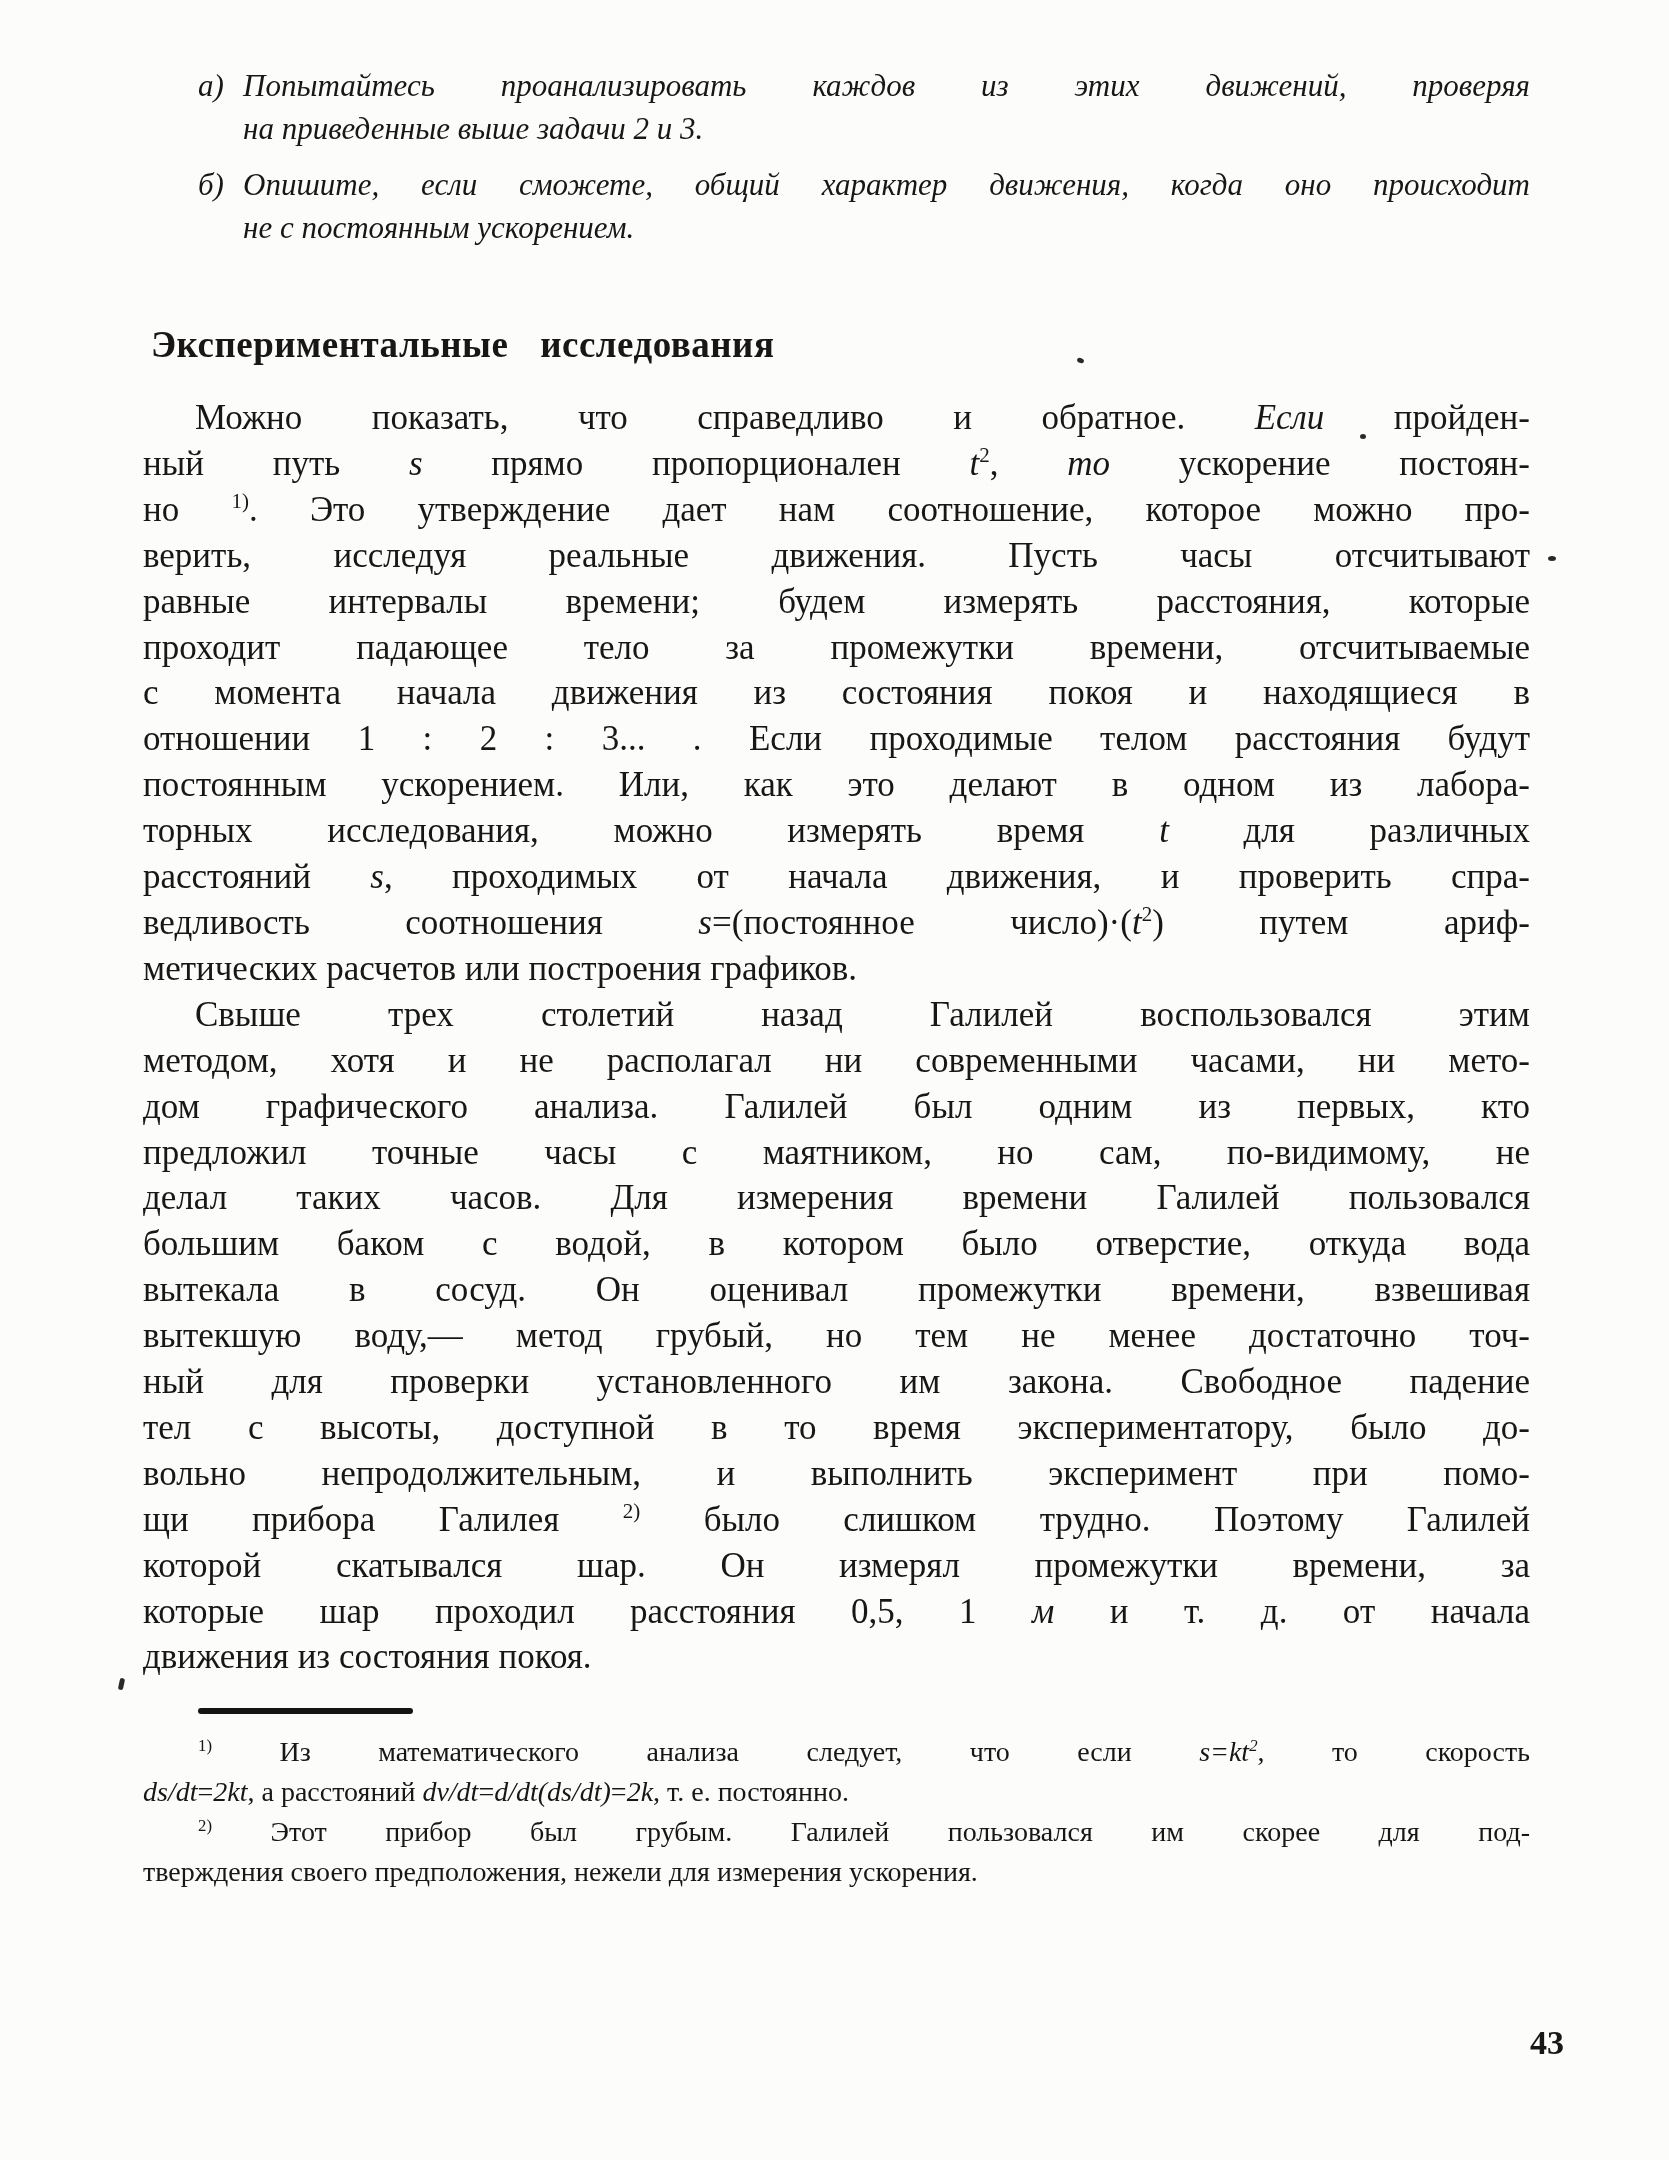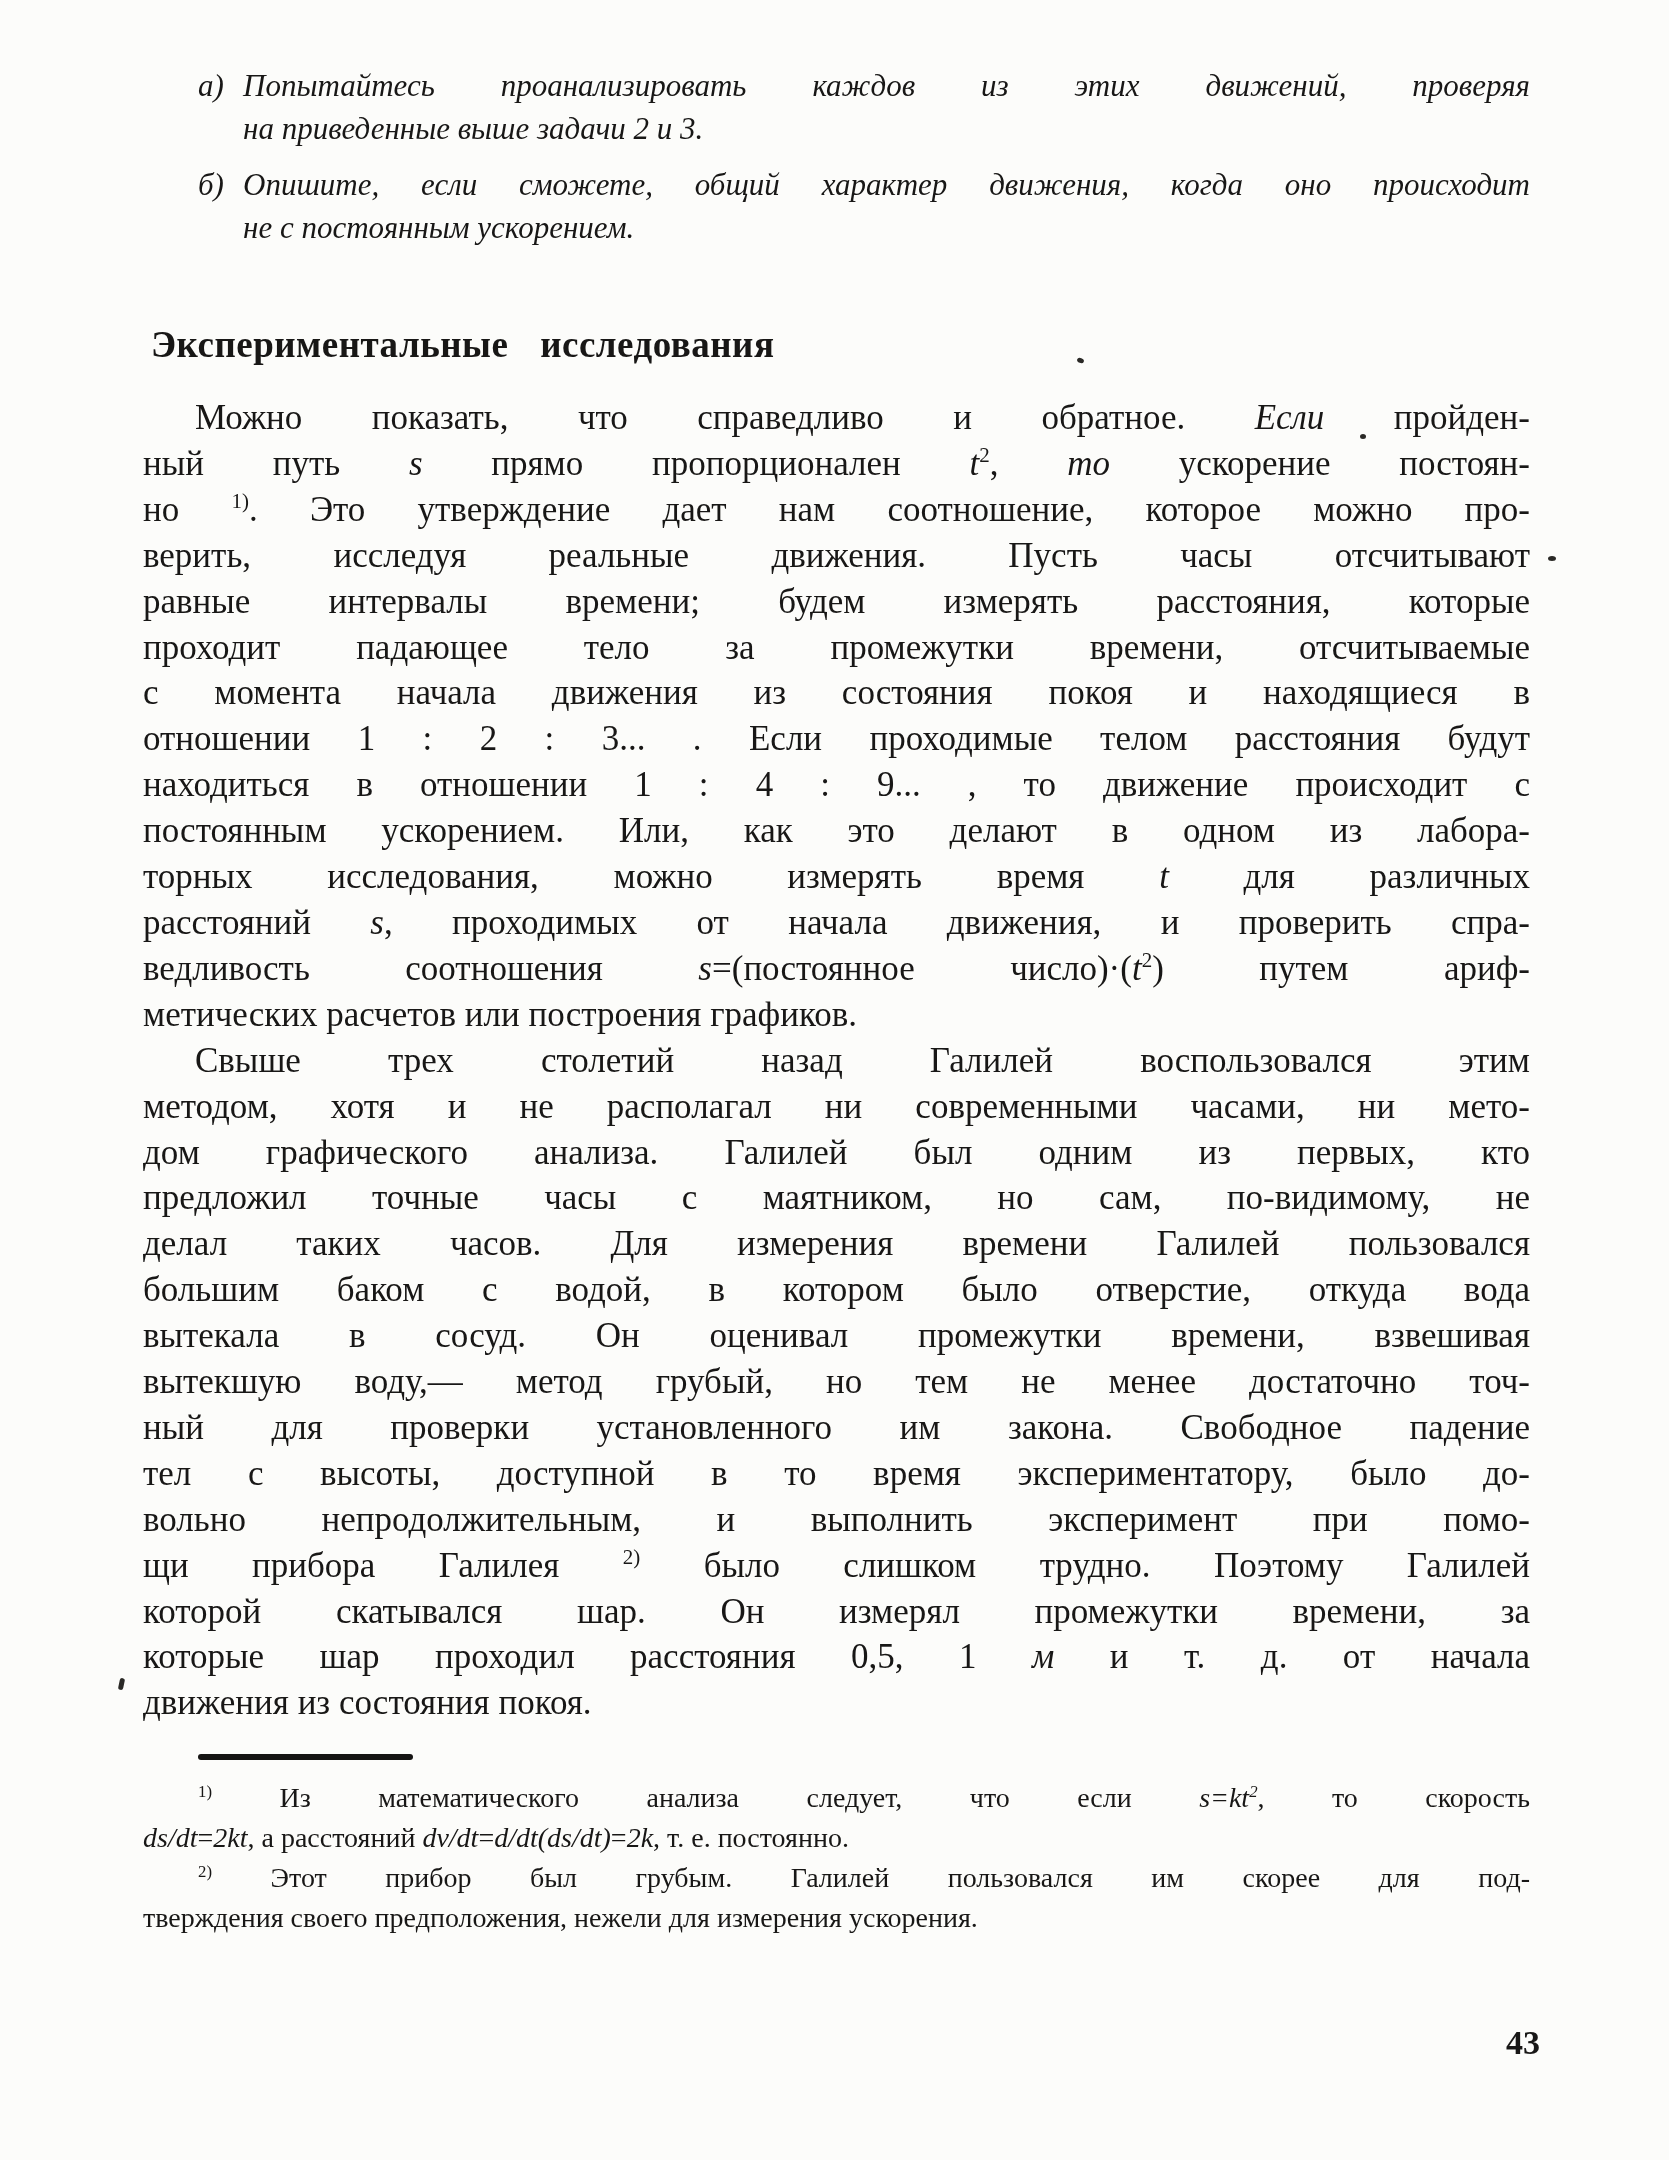--- a/index.html
+++ b/index.html
@@ -34,21 +34,21 @@
   
   .bodytext{margin-top:28px;font-size:35px;line-height:45.9px;}
   .it{font-style:italic;}
   .sup{font-size:0.6em;vertical-align:super;line-height:0;}
   
   .fn-rule{margin:28px 0 0 55px;width:215px;height:6px;background:#151413;border-radius:3px;}
   .footnotes{margin-top:18px;font-size:28px;line-height:40px;}
   .footnotes .line.indent{padding-left:55px;}
   
   .pagenum{
-    position:absolute;top:2024px;left:132px;width:1408px;
+    position:absolute;top:2024px;left:156px;width:1408px;
     text-align:right;font-size:34px;font-weight:bold;
   }
   
   .speck{position:absolute;background:#2a2926;border-radius:50%;}
   .speck.s1{left:1077px;top:358px;width:7px;height:5px;transform:rotate(20deg);}
   .speck.s2{left:1360px;top:434px;width:6px;height:5px;}
   .speck.s3{left:1548px;top:556px;width:8px;height:5px;}
   .speck.s4{left:119px;top:1678px;width:5px;height:12px;border-radius:3px;transform:rotate(12deg);}
 </style>
 </head>
@@ -85,21 +85,20 @@
     <div class="bodytext">
       <div class="paragraph">
           <div class="line indent"><span>Можно показать, что справедливо и обратное. </span><span class="it">Если</span><span> пройден-</span></div>
           <div class="line"><span>ный путь </span><span class="it">s</span><span> прямо пропорционален </span><span class="it">t</span><span class="sup">2</span><span>, </span><span class="it">то</span><span> ускорение постоян-</span></div>
           <div class="line"><span>но </span><span class="sup">1)</span><span>. Это утверждение дает нам соотношение, которое можно про-</span></div>
           <div class="line"><span>верить, исследуя реальные движения. Пусть часы отсчитывают</span></div>
           <div class="line"><span>равные интервалы времени; будем измерять расстояния, которые</span></div>
           <div class="line"><span>проходит падающее тело за промежутки времени, отсчитываемые</span></div>
           <div class="line"><span>с момента начала движения из состояния покоя и находящиеся в</span></div>
           <div class="line"><span>отношении 1 : 2 : 3... . Если проходимые телом расстояния будут</span></div>
-          <div class="line"><span>находиться в отношении 1 : 4 : 9... , то движение происходит с</span></div>
           <div class="line"><span>постоянным ускорением. Или, как это делают в одном из лабора-</span></div>
           <div class="line"><span>торных исследования, можно измерять время </span><span class="it">t</span><span> для различных</span></div>
           <div class="line"><span>расстояний </span><span class="it">s</span><span>, проходимых от начала движения, и проверить спра-</span></div>
           <div class="line"><span>ведливость соотношения </span><span class="it">s</span><span>=(постоянное число)·(</span><span class="it">t</span><span class="sup">2</span><span>) путем ариф-</span></div>
           <div class="line last"><span>метических расчетов или построения графиков.</span></div>
         </div>
       <div class="paragraph">
           <div class="line indent"><span>Свыше трех столетий назад Галилей воспользовался этим</span></div>
           <div class="line"><span>методом, хотя и не располагал ни современными часами, ни мето-</span></div>
           <div class="line"><span>дом графического анализа. Галилей был одним из первых, кто</span></div>

